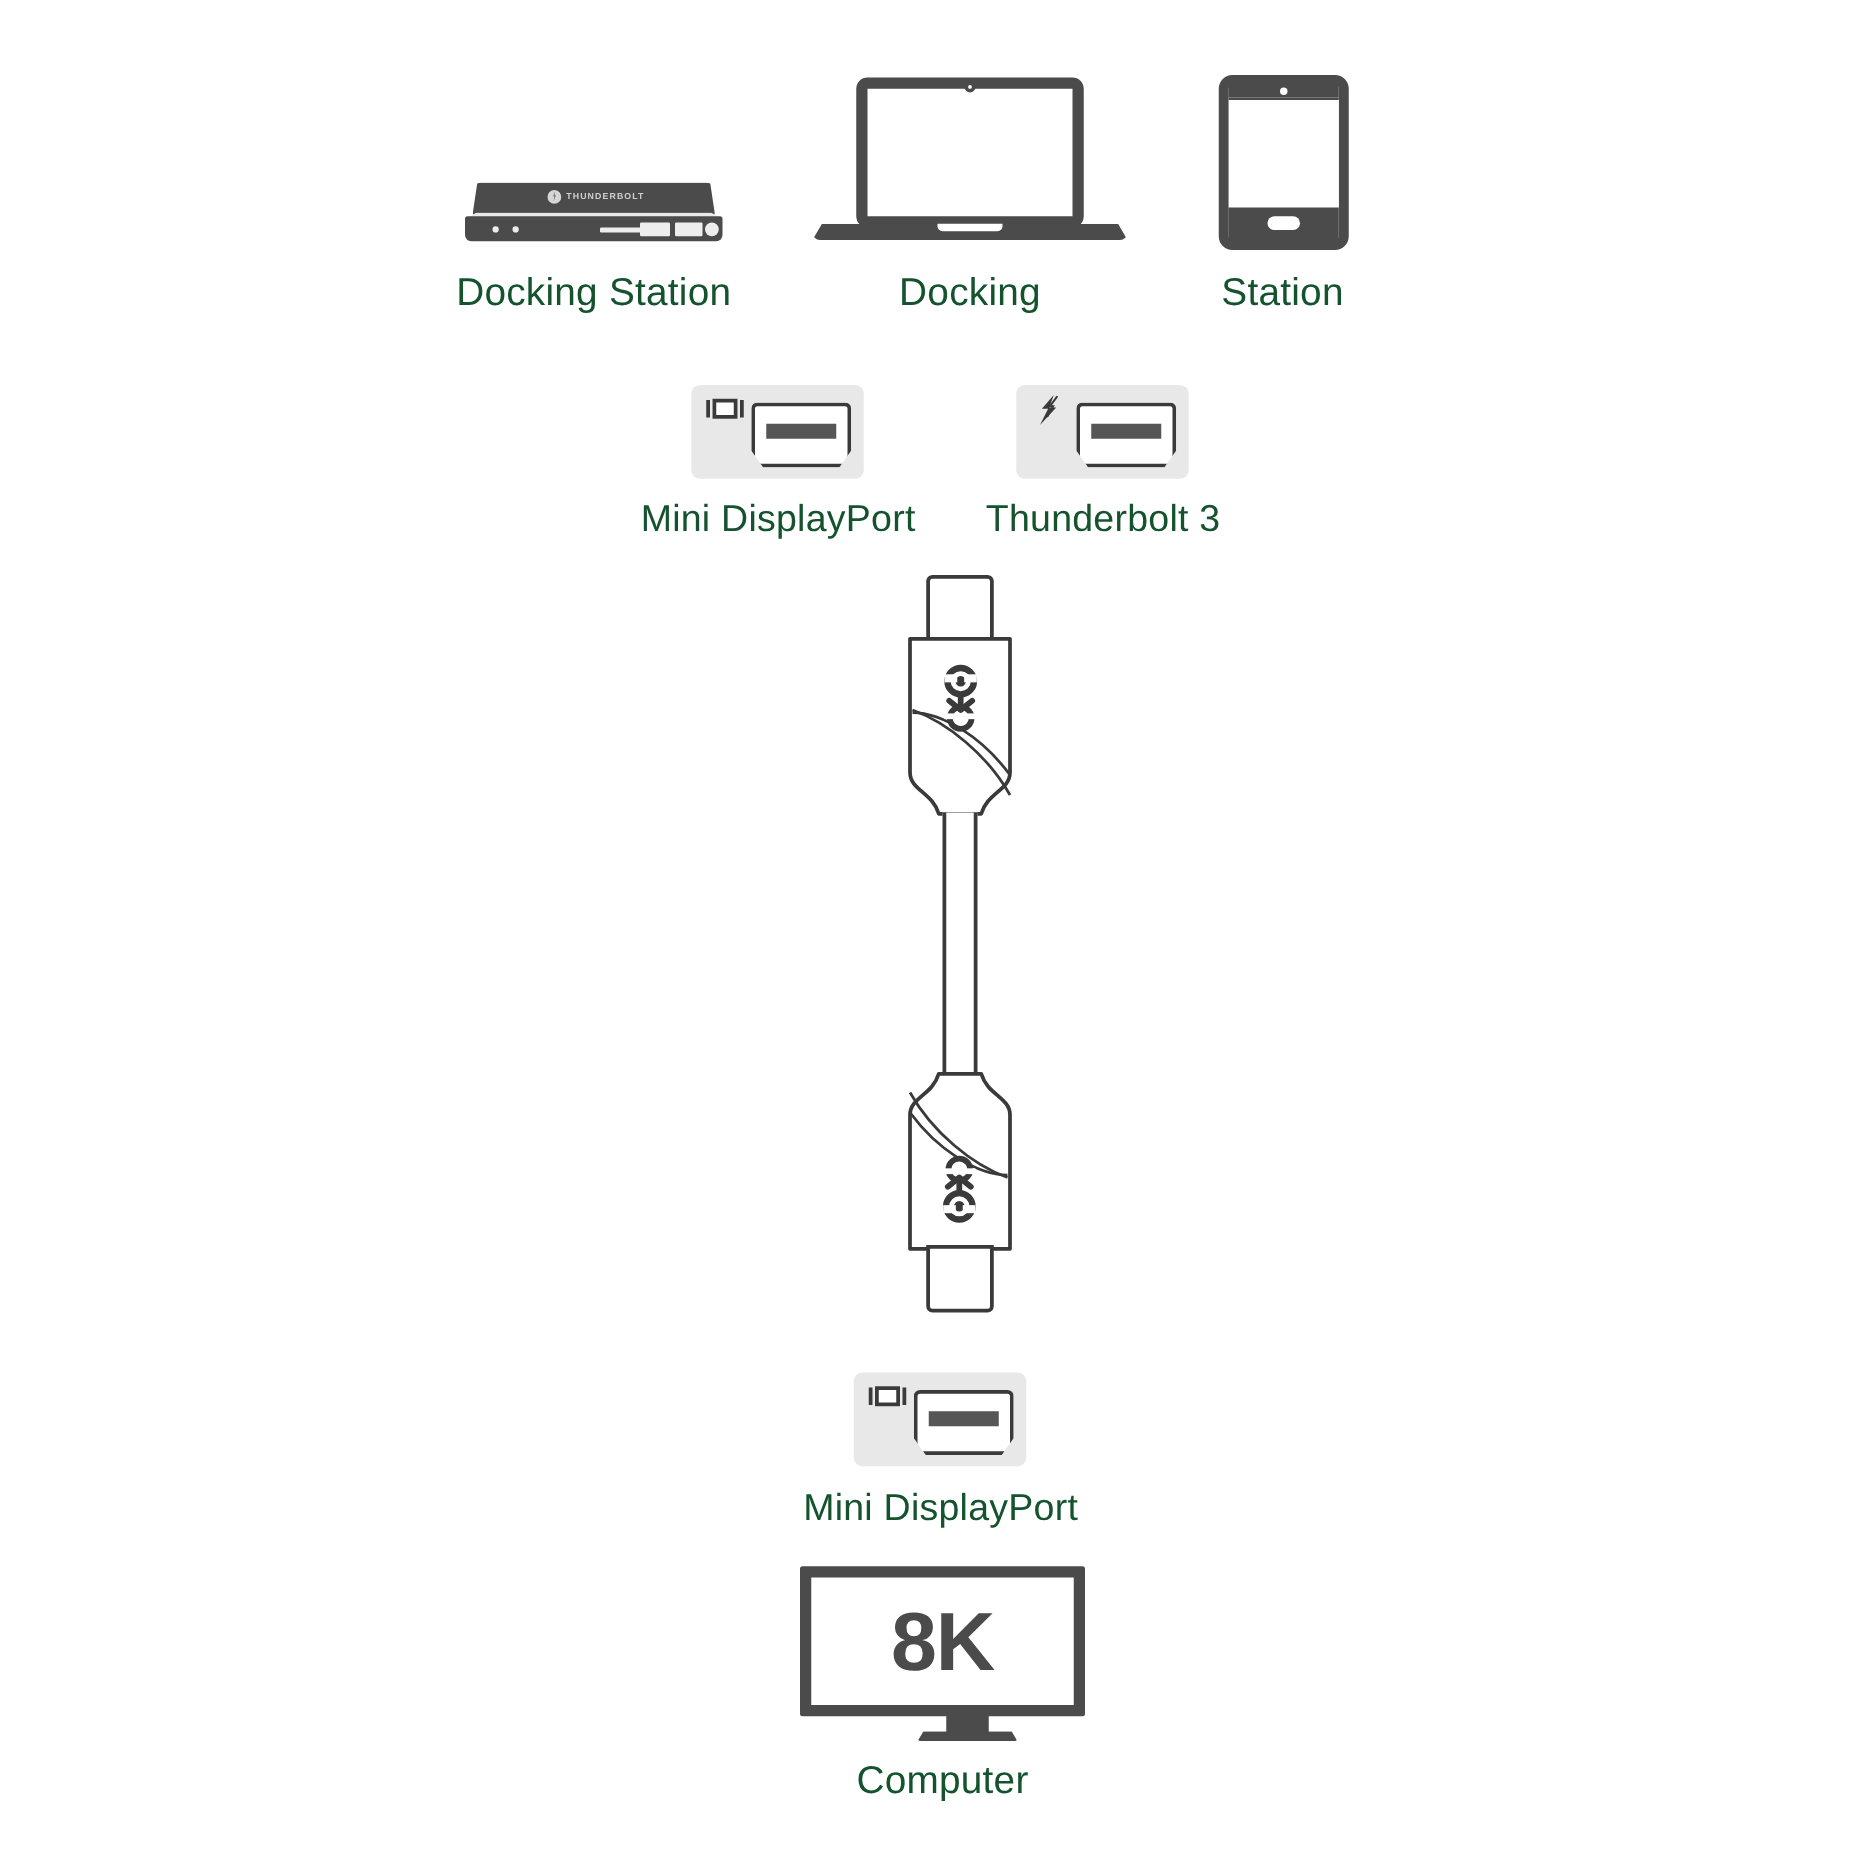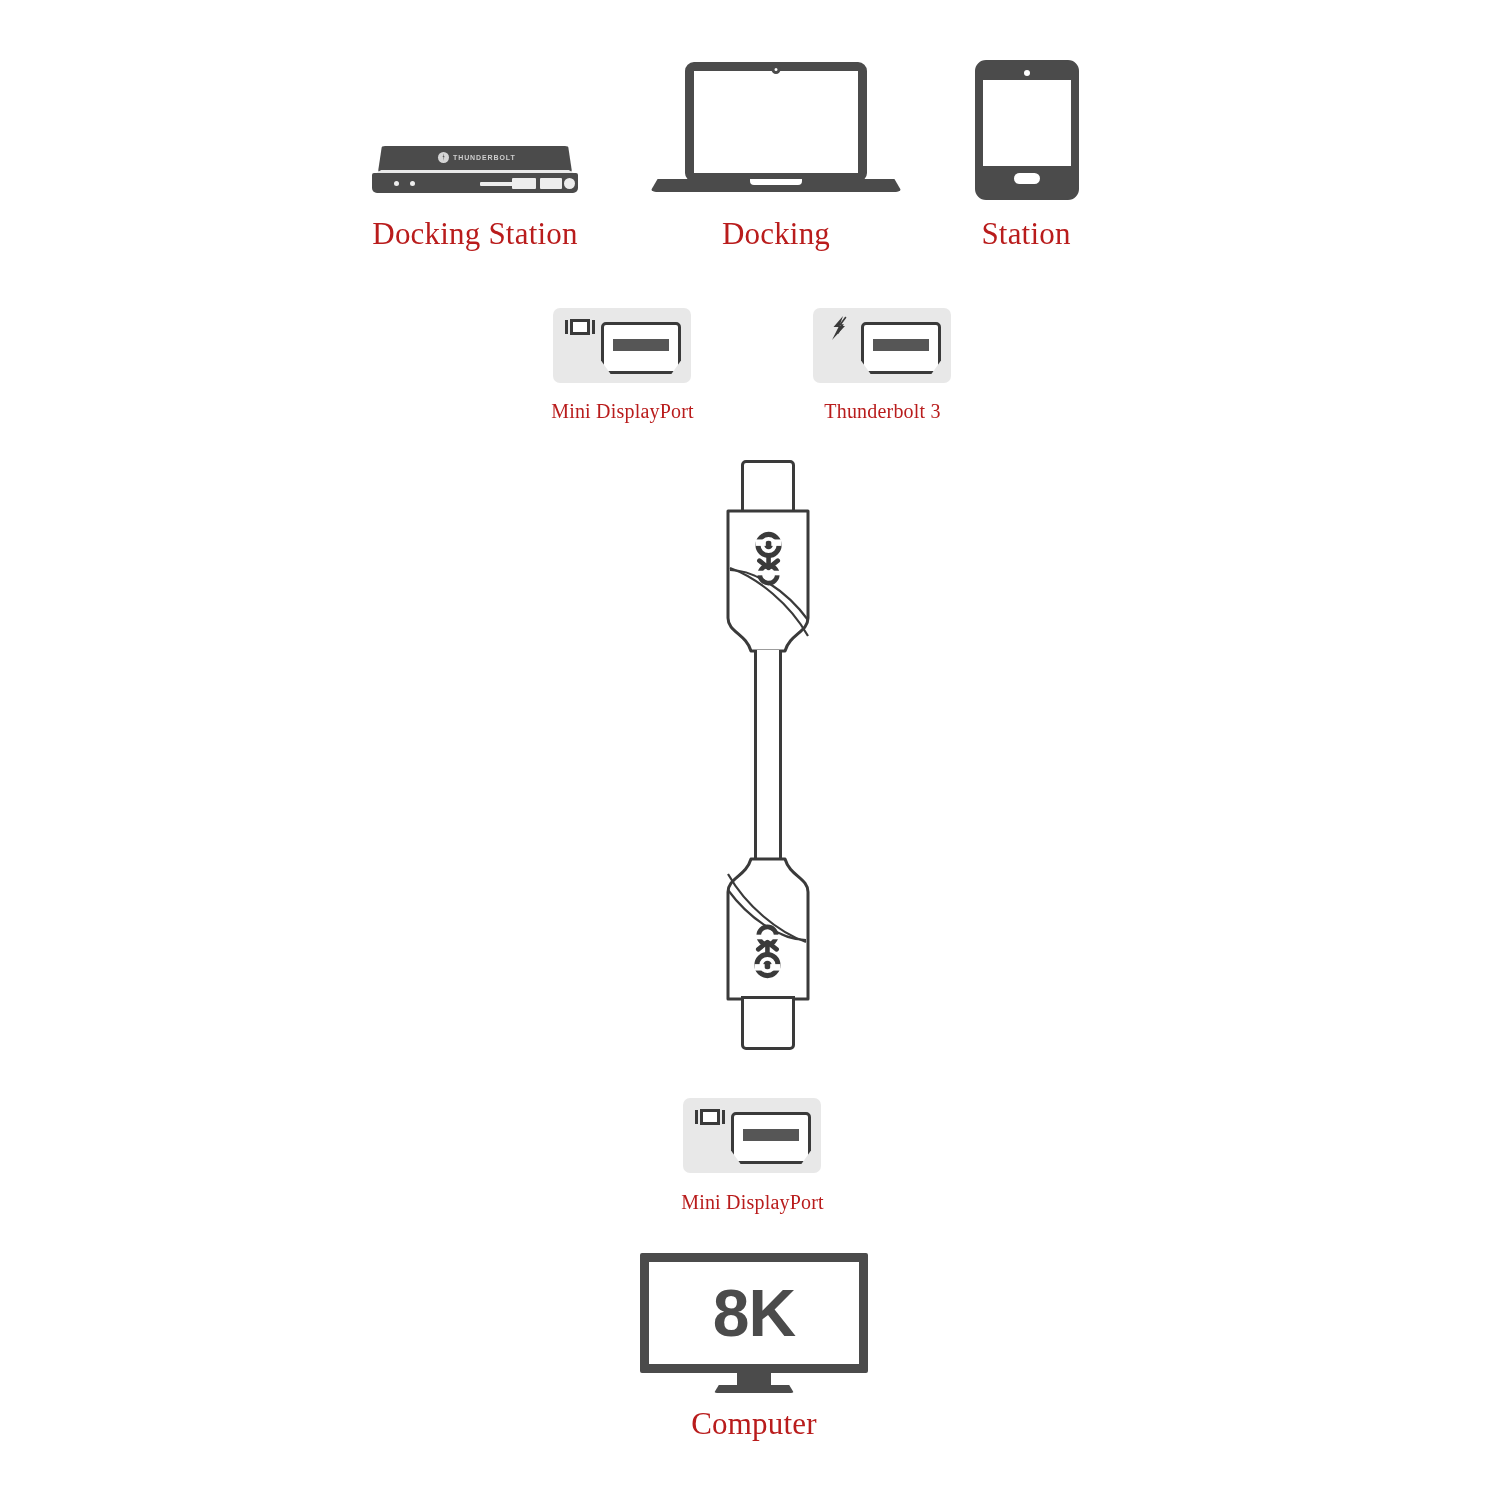--- a/index.html
+++ b/index.html
@@ -16,30 +16,30 @@
     width: 1500px;
     height: 1500px;
     background: #ffffff;
     overflow: hidden;
   }
   .abs { position: absolute; }
 
   .label {
     position: absolute;
     text-align: center;
-    color: #b91c1c;
-    font-family: Liberation Serif, serif;
+    color: #14532d;
+    font-family: Liberation Sans, sans-serif;
     font-size: 31px;
     font-weight: 400;
     letter-spacing: 0.2px;
     white-space: nowrap;
     line-height: 1;
   }
   .label.small {
-    font-size: 20px;
+    font-size: 30px;
   }
 
   
   #dock-icon { left: 372px; top: 146px; width: 206px; height: 50px; }
   .dock-top {
     position: absolute;
     left: 6px; top: 0;
     width: 194px; height: 26px;
     background: #4b4b4b;
     border-radius: 7px 7px 2px 2px;
@@ -202,21 +202,21 @@
   }
   .cable-wire {
     position: absolute;
     border-left: 3px solid #3a3a3a;
     border-right: 3px solid #3a3a3a;
     box-sizing: border-box;
     background: #ffffff;
   }
 
   
-  #monitor-icon { left: 640px; top: 1253px; width: 228px; height: 140px; }
+  #monitor-icon { left: 640px; top: 1253px; width: 228px; height: 140px; padding-left: 40px; }
   .mon-screen {
     position: absolute; left: 0; top: 0;
     width: 228px; height: 120px;
     border: 9px solid #4b4b4b;
     box-sizing: border-box;
     background: #ffffff;
     border-radius: 2px;
   }
   .mon-8k {
     position: absolute; left: 0; top: 0;

